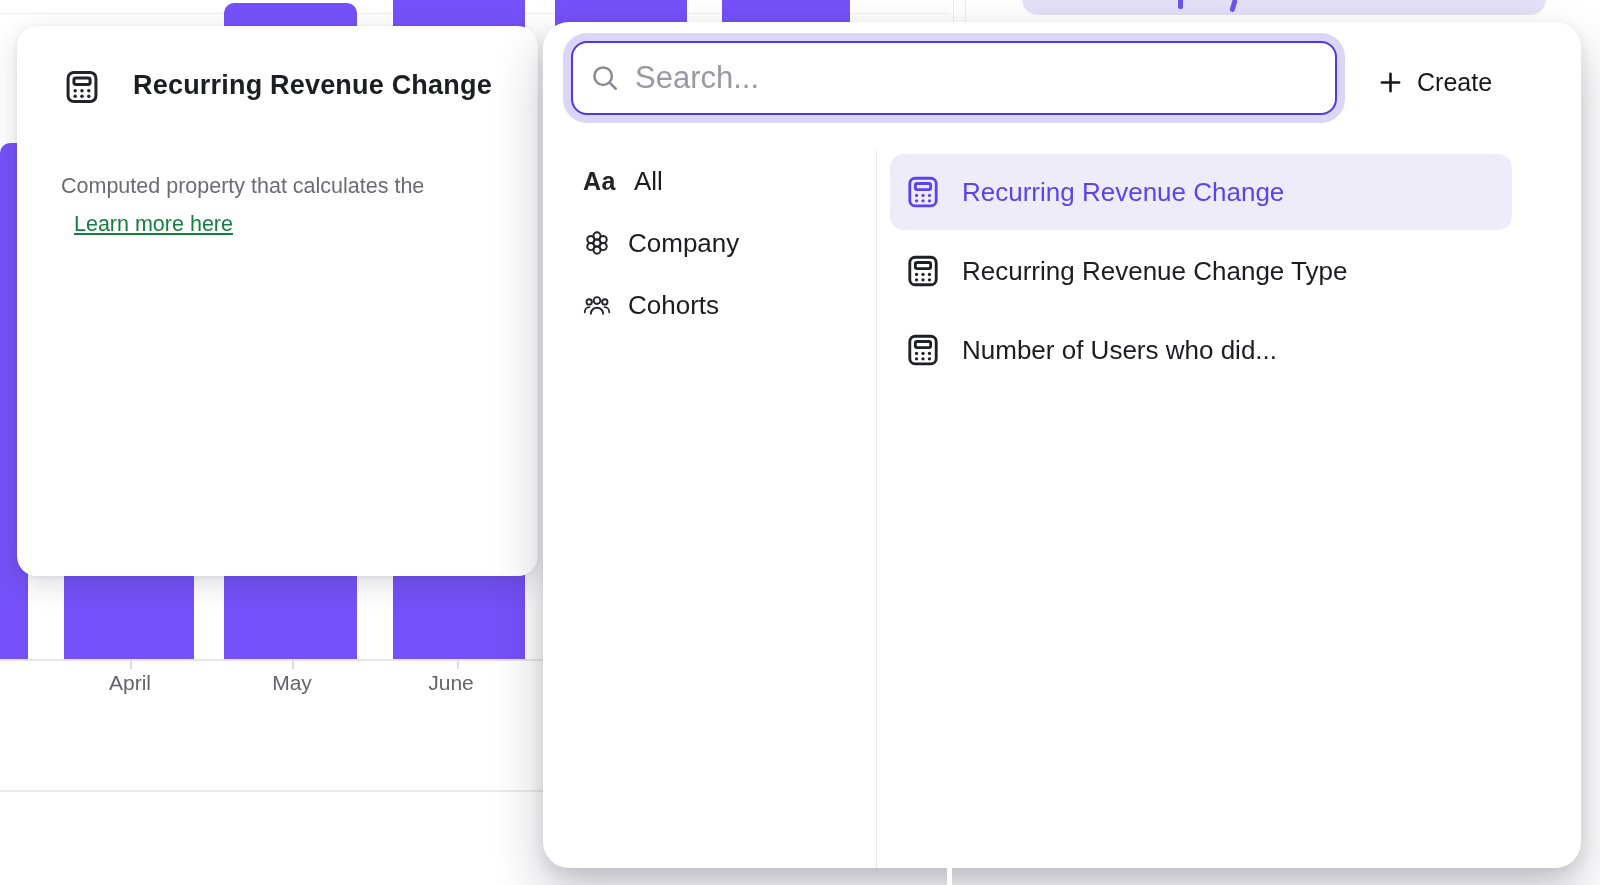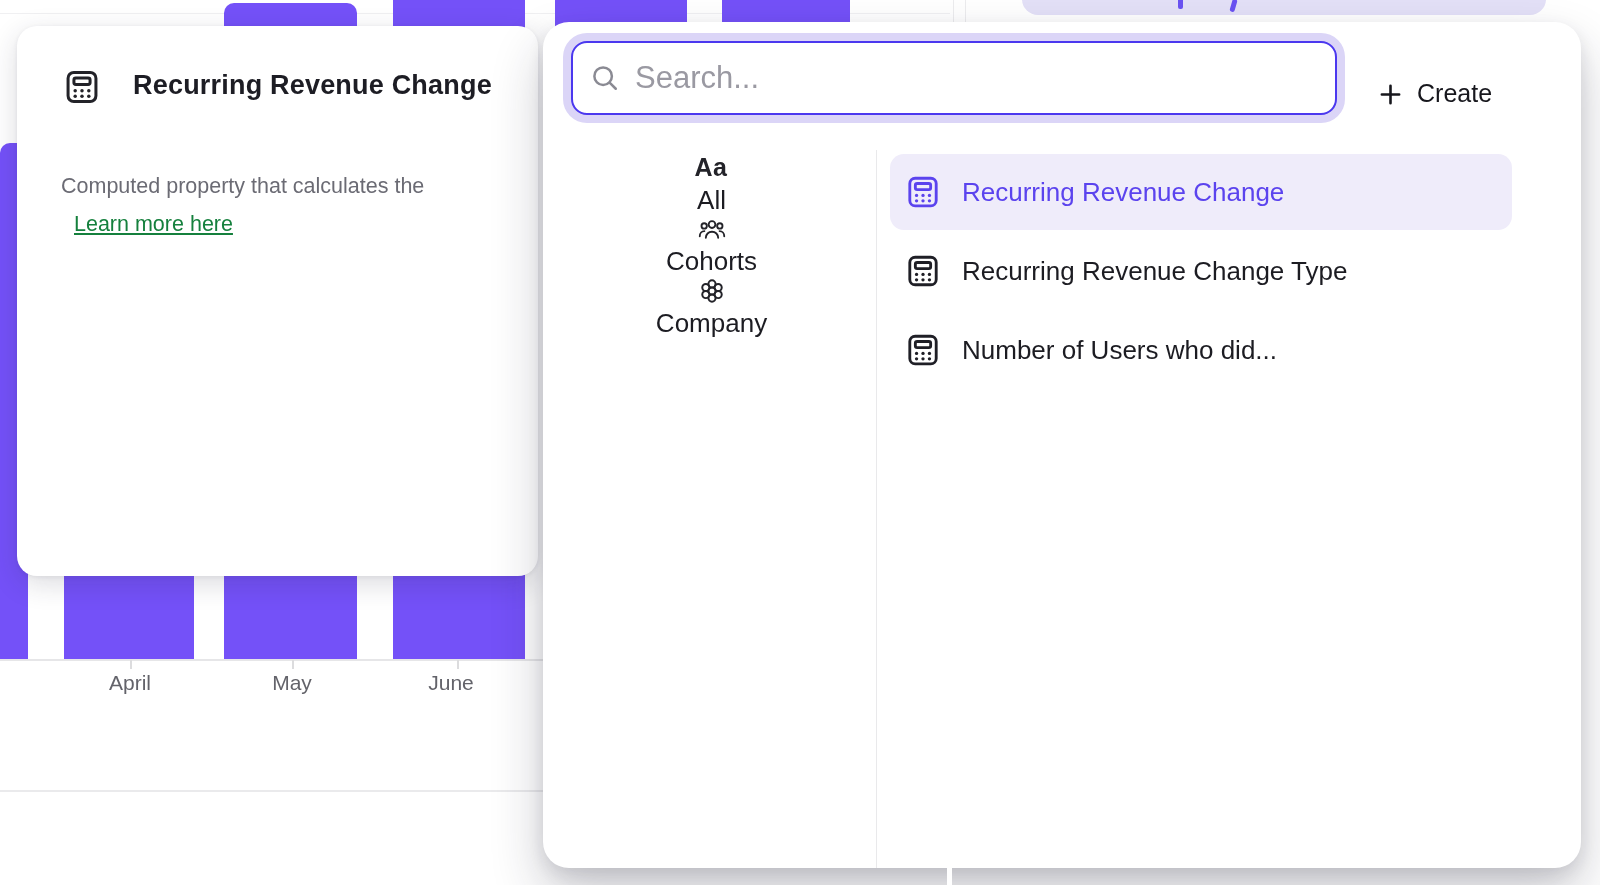--- a/index.html
+++ b/index.html
@@ -44,28 +44,28 @@
            box-shadow:0 26px 52px rgba(30,30,50,.24), 0 6px 16px rgba(30,30,50,.10); }
   .search-ring { position:absolute; left:20px; top:11px; width:782px; height:90px;
                  background:#dbd5f7; border-radius:24px; }
   .search-box { position:absolute; left:8px; top:8px; right:8px; bottom:8px; background:#ffffff;
                 border:2.5px solid #4b38ef; border-radius:16px; display:flex; align-items:center;
                 padding:0 17px; }
   .search-icon { width:30px; height:30px; color:#8a8a93; margin-right:15px; flex:none; }
   .search-input { border:none; outline:none; flex:1; font-size:31px; color:#1d1d24; min-width:0;
                   font-family:"Liberation Sans", sans-serif; background:transparent; }
   .search-input::placeholder { color:#9a99a2; }
-  .create-btn { position:absolute; left:834px; top:34px; height:52px; display:flex; align-items:flex-end;
+  .create-btn { position:absolute; left:834px; top:34px; height:52px; display:flex; align-items:center;
                 gap:13px; font-size:25px; color:#17171d; cursor:pointer; background:none; border:none;
                 font-family:"Liberation Sans", sans-serif; }
   .plus-icon { width:27px; height:27px; color:#17171d; }
 
   .cat-list { position:absolute; left:25px; top:131px; width:272px; }
-  .cat-row { height:56px; display:flex; align-items:center; padding-left:15px; gap:3px;
-             border-radius:12px; font-size:26px; color:#1c1c22; margin-bottom:6px; cursor:pointer;flex-direction:column; }
+  .cat-row { height:56px; display:flex; align-items:center; padding-left:15px; gap:17px;
+             border-radius:12px; font-size:26px; color:#1c1c22; margin-bottom:6px; cursor:pointer; }
   .cat-row.selected { background:#f0edfa; color:#5b43ee; }
   .cat-icon { width:28px; height:28px; color:#232329; flex:none; }
   .cat-row.selected .cat-icon { color:#5b43ee; }
   .aa-glyph { font-size:25px; font-weight:600; color:#232329; width:34px; flex:none; letter-spacing:.5px; }
 
   .v-divider { position:absolute; left:333px; top:128px; bottom:0; width:1px; background:#e9e9eb; }
 
   .result-list { position:absolute; left:347px; top:132px; width:622px; }
   .result-row { height:76px; display:flex; align-items:center; padding-left:15px; gap:21px;
                 border-radius:14px; font-size:26px; color:#1c1c22; margin-bottom:3px; cursor:pointer; }
@@ -169,29 +169,29 @@
     <span>Create</span>
   </button>
 
   <div class="cat-list">
     <div class="cat-row">
       <span class="aa-glyph">Aa</span>
       <span>All</span>
     </div>
     <div class="cat-row">
       <svg class="cat-icon" viewBox="0 0 24 24">
-          <use href="#ic-cohorts"></use>
-        </svg>
-      <span>Cohorts</span>
+          <use href="#ic-company"></use>
+        </svg>
+      <span>Company</span>
     </div>
     <div class="cat-row">
       <svg class="cat-icon" viewBox="0 0 24 24">
-          <use href="#ic-company"></use>
-        </svg>
-      <span>Company</span>
+          <use href="#ic-cohorts"></use>
+        </svg>
+      <span>Cohorts</span>
     </div>
   </div>
 
   <div class="v-divider"></div>
 
   <div class="result-list">
     <div class="result-row selected">
       <svg class="result-icon" viewBox="0 0 24 24">
           <use href="#ic-calc"></use>
         </svg>

